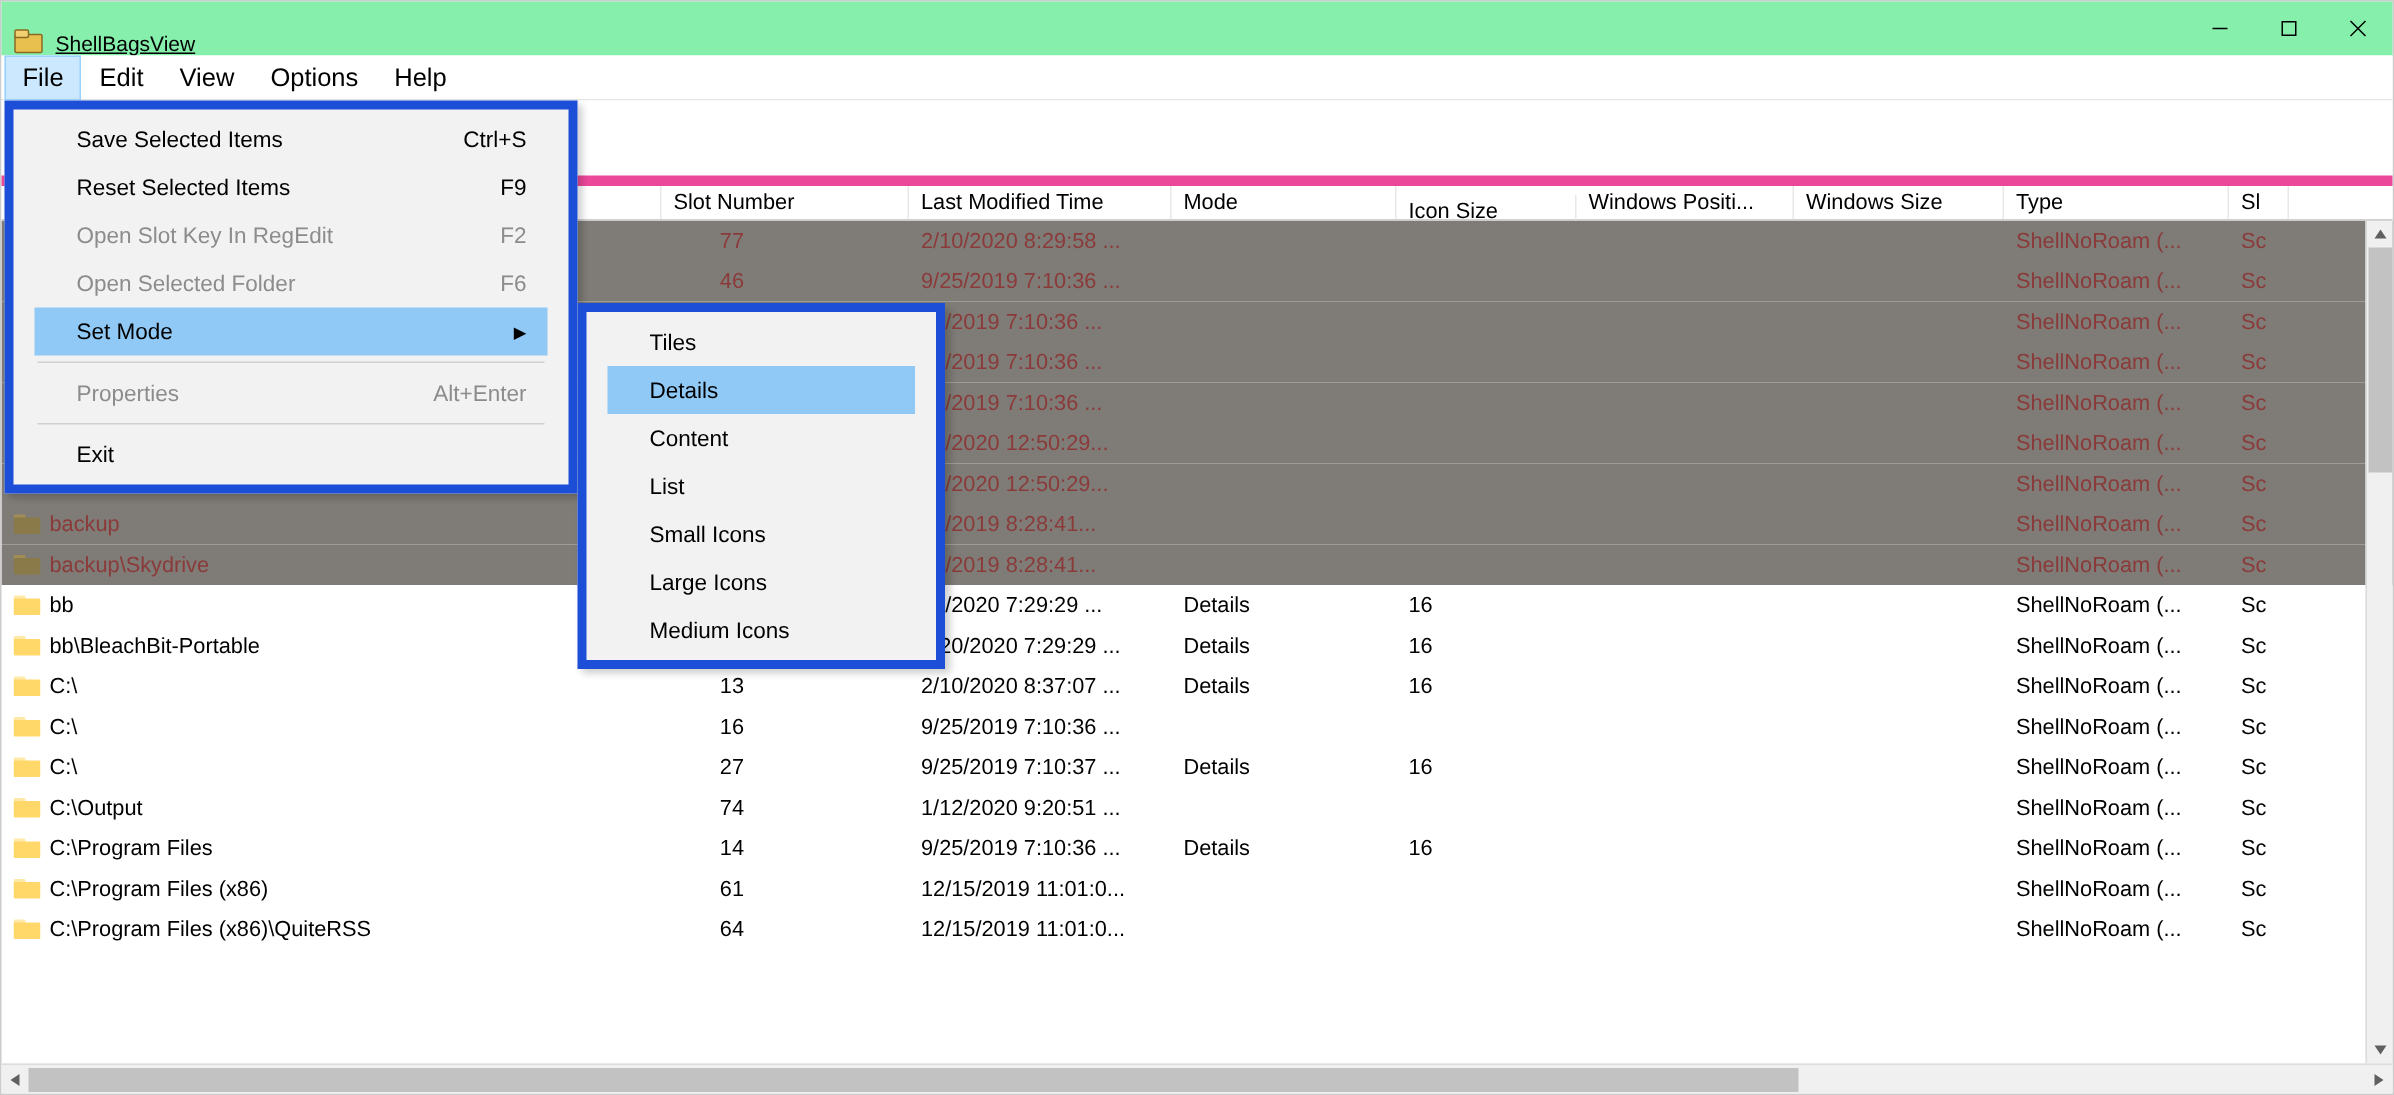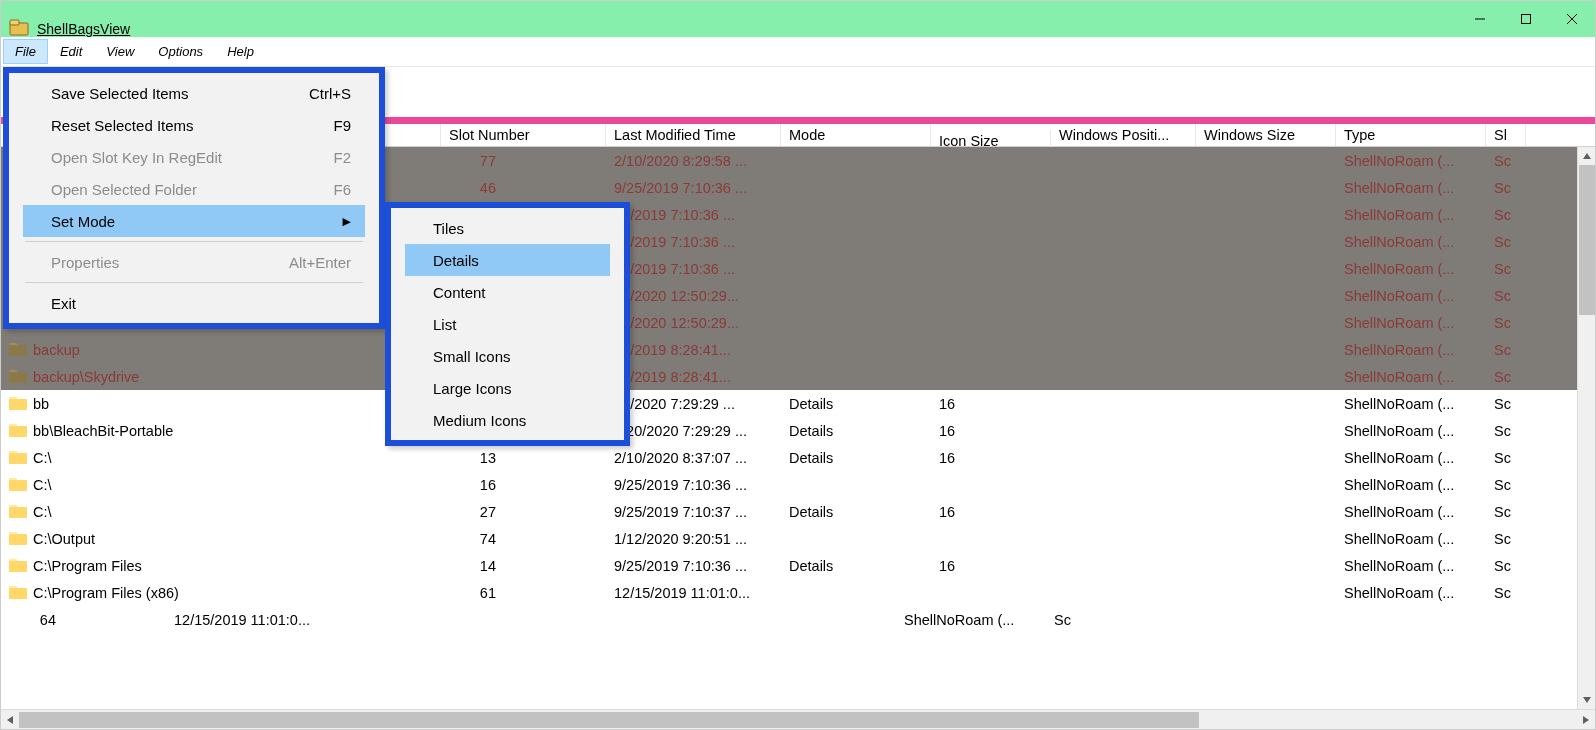--- a/index.html
+++ b/index.html
@@ -9,21 +9,21 @@
     
     .titlebar { height: 36px; display: flex; align-items: flex-end; padding: 0 0 0 8px; background: #86efac; text-decoration: underline; }
     .titlebar .app-icon { width: 20px; height: 18px; margin-right: 8px; }
     .titlebar .title { font-size: 14px; color: #000; flex: 1; }
     .titlebar .win-controls { display: flex; }
     .titlebar .win-btn { width: 46px; height: 36px; display: flex; align-items: center; justify-content: center; }
     .titlebar .win-btn svg { width: 12px; height: 12px; }
 
     
     .menubar { height: 30px; display: flex; align-items: center; padding: 0 2px; background: #fff; border-bottom: 1px solid #e6e6e6;}
-    .menubar .menu-item { padding: 5px 12px; font-size: 13px; color: #000; cursor: default; font-style: italic; }
+    .menubar .menu-item { padding: 5px 12px; font-size: 17px; color: #000; cursor: default; }
     .menubar .menu-item.active { background: #cce8ff; border: 1px solid #99d1ff; padding: 4px 11px; }
 
     
     .content { flex: 1; position: relative; display: flex; flex-direction: column; min-height: 0; }
 
     
     .toolbar-spacer { height: 50px; background: #fff; }
 
     
     .table-header { height: 30px; display: flex; align-items: center; border-top: 7px solid #ec4899; border-bottom: 1px solid #d0d0d0; background: #fff; font-size: 14.5px; }
@@ -414,20 +414,27 @@
     <div class="cell col-slot">61</div>
     <div class="cell col-lmt">12/15/2019 11:01:0...</div>
     <div class="cell col-mode"></div>
     <div class="cell col-icon"></div>
     <div class="cell col-wpos"></div>
     <div class="cell col-wsize"></div>
     <div class="cell col-type">ShellNoRoam (...</div>
     <div class="cell col-last">Sc</div>
         </div>
         <div class="row">
+    <div class="cell col-path">
+      <span class="folder-icon"><svg viewBox="0 0 18 15" class="folder-svg">
+                <rect class="tab" x="0" y="1" width="8" height="4" rx="1"></rect>
+                <rect x="0" y="3" width="18" height="11" rx="1"></rect>
+              </svg></span>
+      <span>C:\Program Files (x86)\QuiteRSS</span>
+    </div>
     <div class="cell col-slot">64</div>
     <div class="cell col-lmt">12/15/2019 11:01:0...</div>
     <div class="cell col-mode"></div>
     <div class="cell col-icon"></div>
     <div class="cell col-wpos"></div>
     <div class="cell col-wsize"></div>
     <div class="cell col-type">ShellNoRoam (...</div>
     <div class="cell col-last">Sc</div>
         </div>
         <div class="vscroll">

